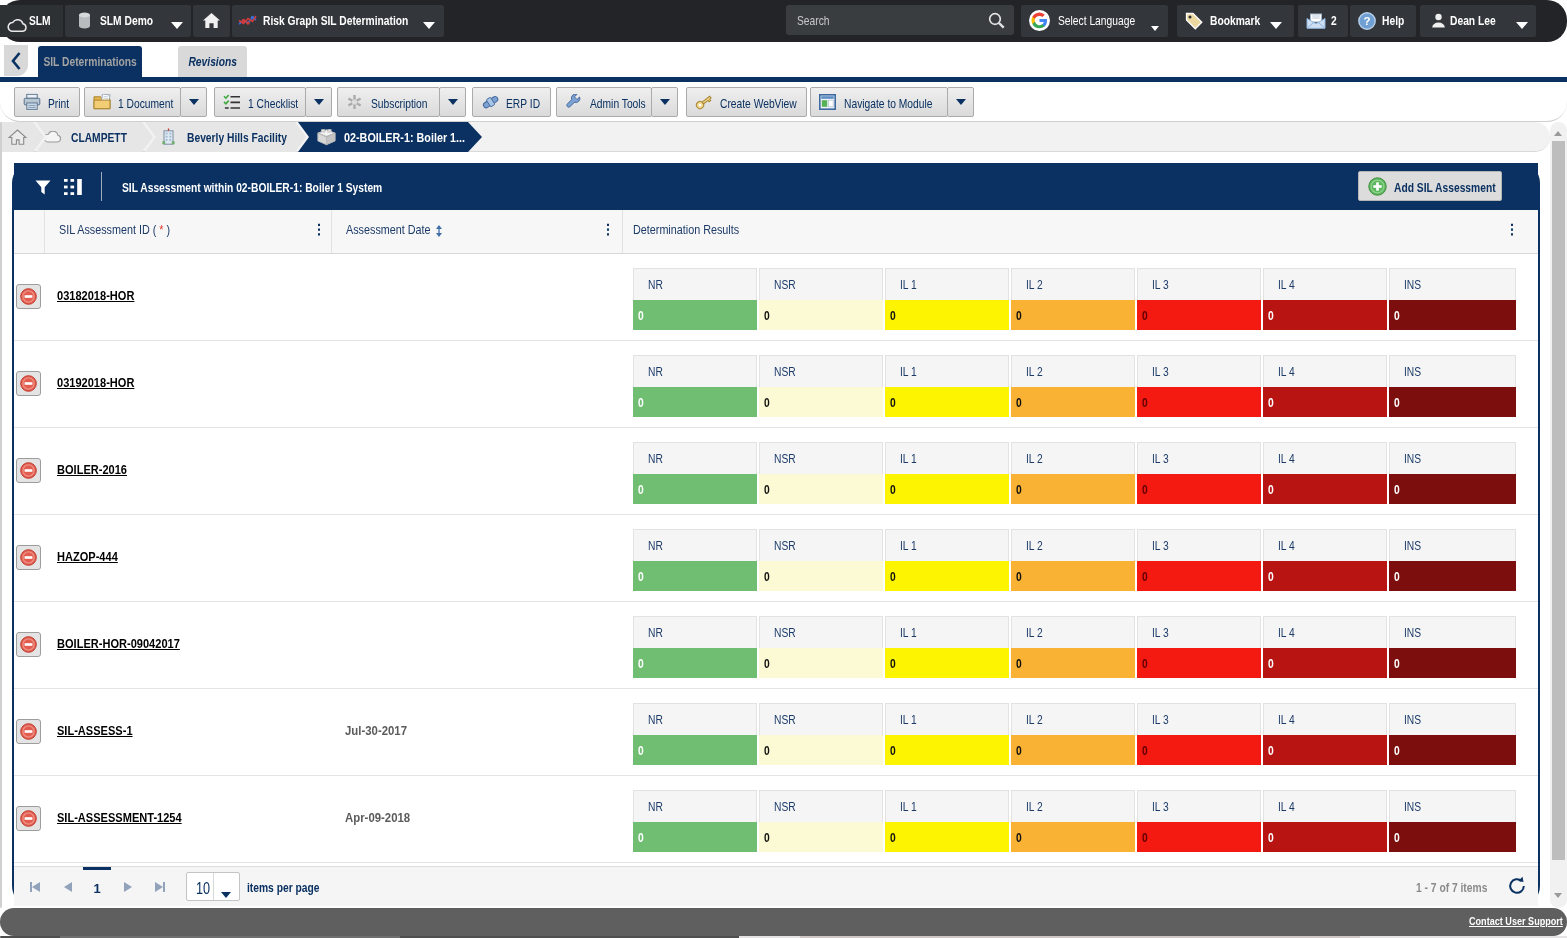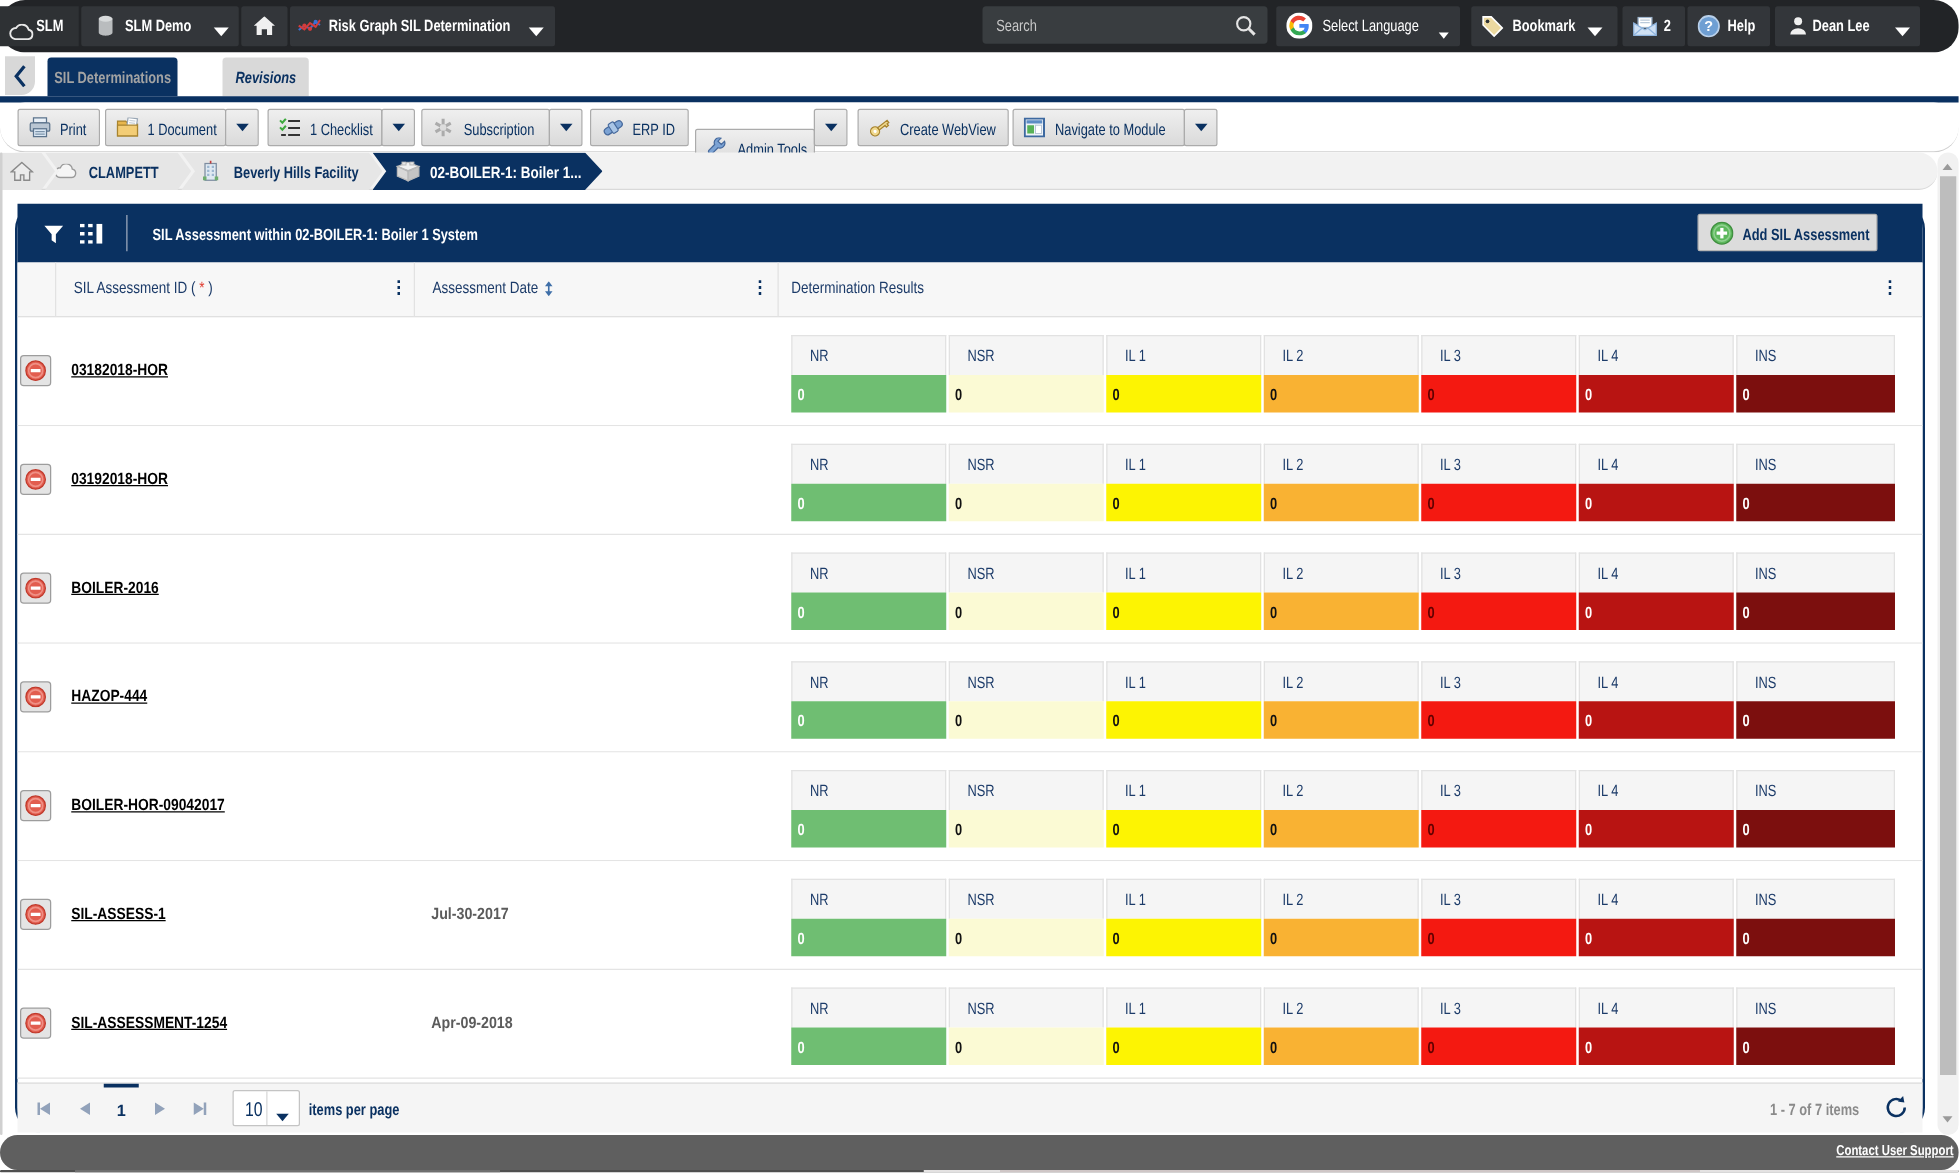--- a/index.html
+++ b/index.html
@@ -202,21 +202,21 @@
       <span class="ic">
         <svg width="19" height="16" viewBox="0 0 19 16">
           <g transform="rotate(-33 9.5 8)">
             <rect x="1.5" y="5.5" width="16" height="5.4" rx="2.7" fill="#7ca3d4" stroke="#46699c"></rect>
             <rect x="7" y="3.8" width="5" height="8.6" rx="1.2" fill="#a9c5e6" stroke="#46699c" stroke-width="0.9"></rect>
           </g>
         </svg>
       </span>
       <span class="lb"><span class="t">ERP ID</span></span>
     </div>
-<div class="btn" style="left:556px;width:96px;margin-top:16px;">
+<div class="btn" style="left:556px;width:96px;">
       <span class="ic">
         <svg width="17" height="16" viewBox="0 0 17 16">
           <path d="M14.6 3 a4 4 0 0 1-5.2 5.2 L4.7 12.9 a1.9 1.9 0 0 1-2.6-2.6 L6.7 5.6 a4 4 0 0 1 5.2-5.2 L9.4 2.9 l2.6 2.6 z" fill="#7ca3d4" stroke="#46699c"></path>
         </svg>
       </span>
       <span class="lb"><span class="t">Admin Tools</span></span>
     </div>
 <div class="btn arrow" style="left:651px;width:27px;">
       <span style="display:inline-block;width:0;height:0;border-left:5px solid transparent;border-right:5px solid transparent;border-top:6px solid #0a3161;"></span>
     </div>

